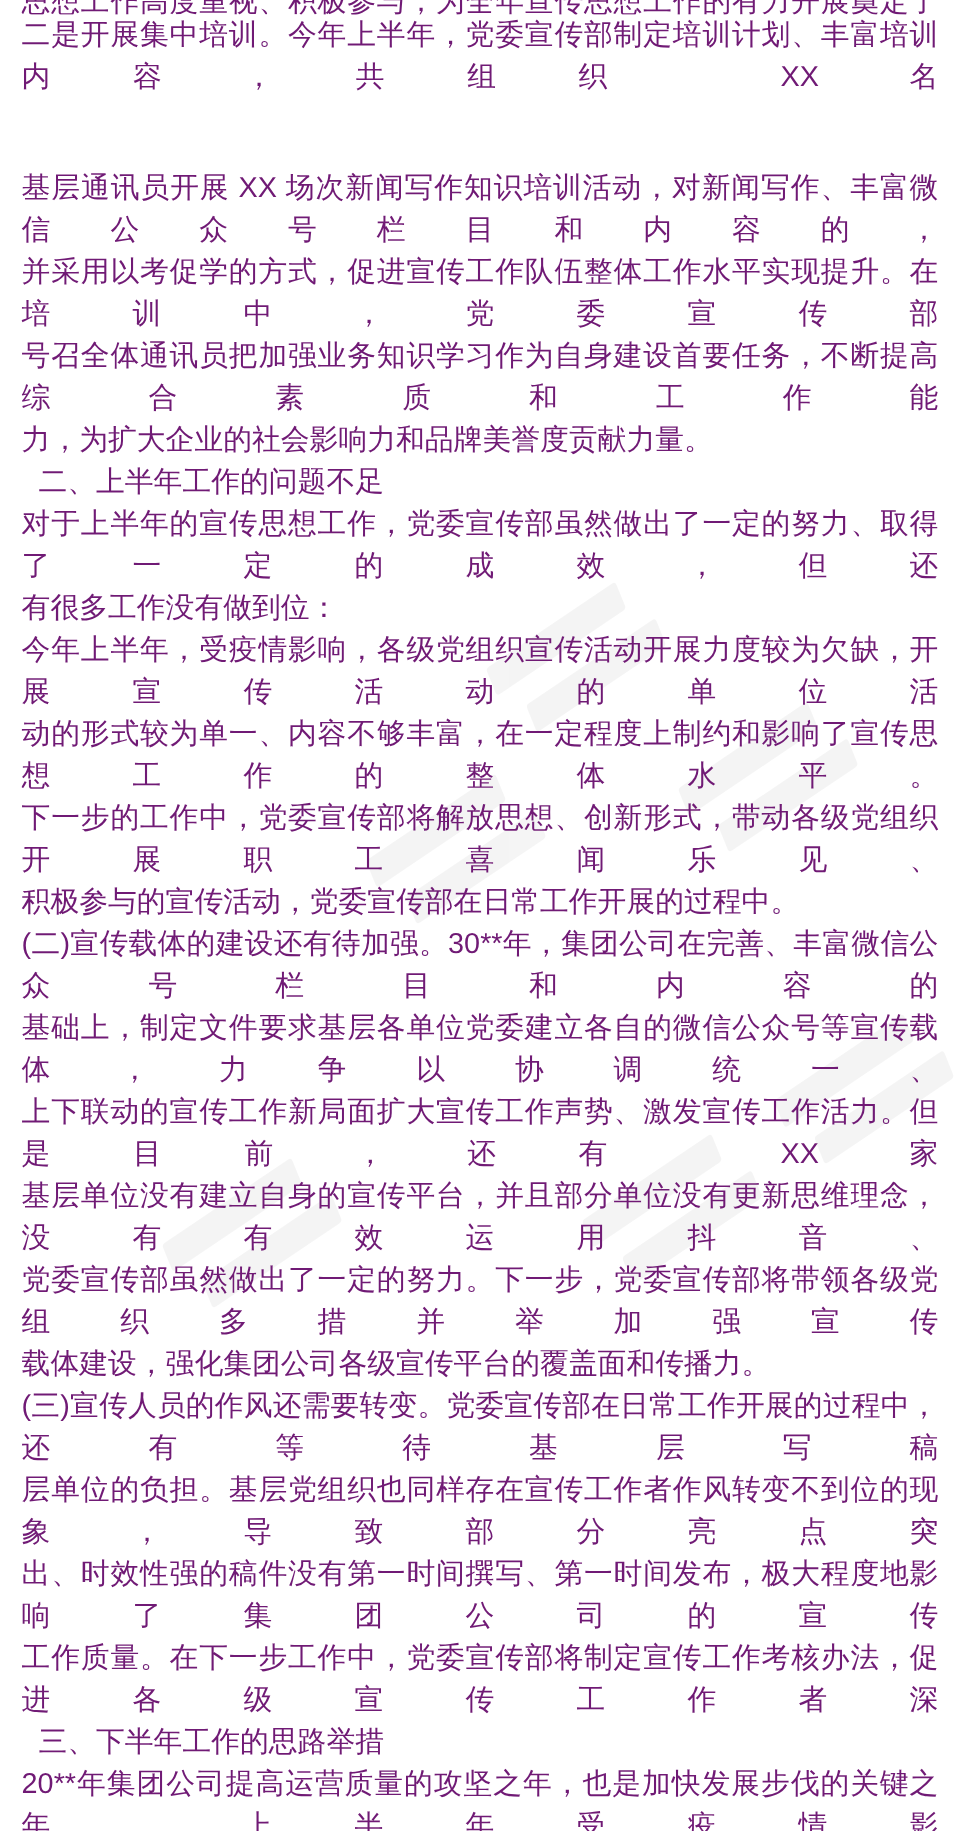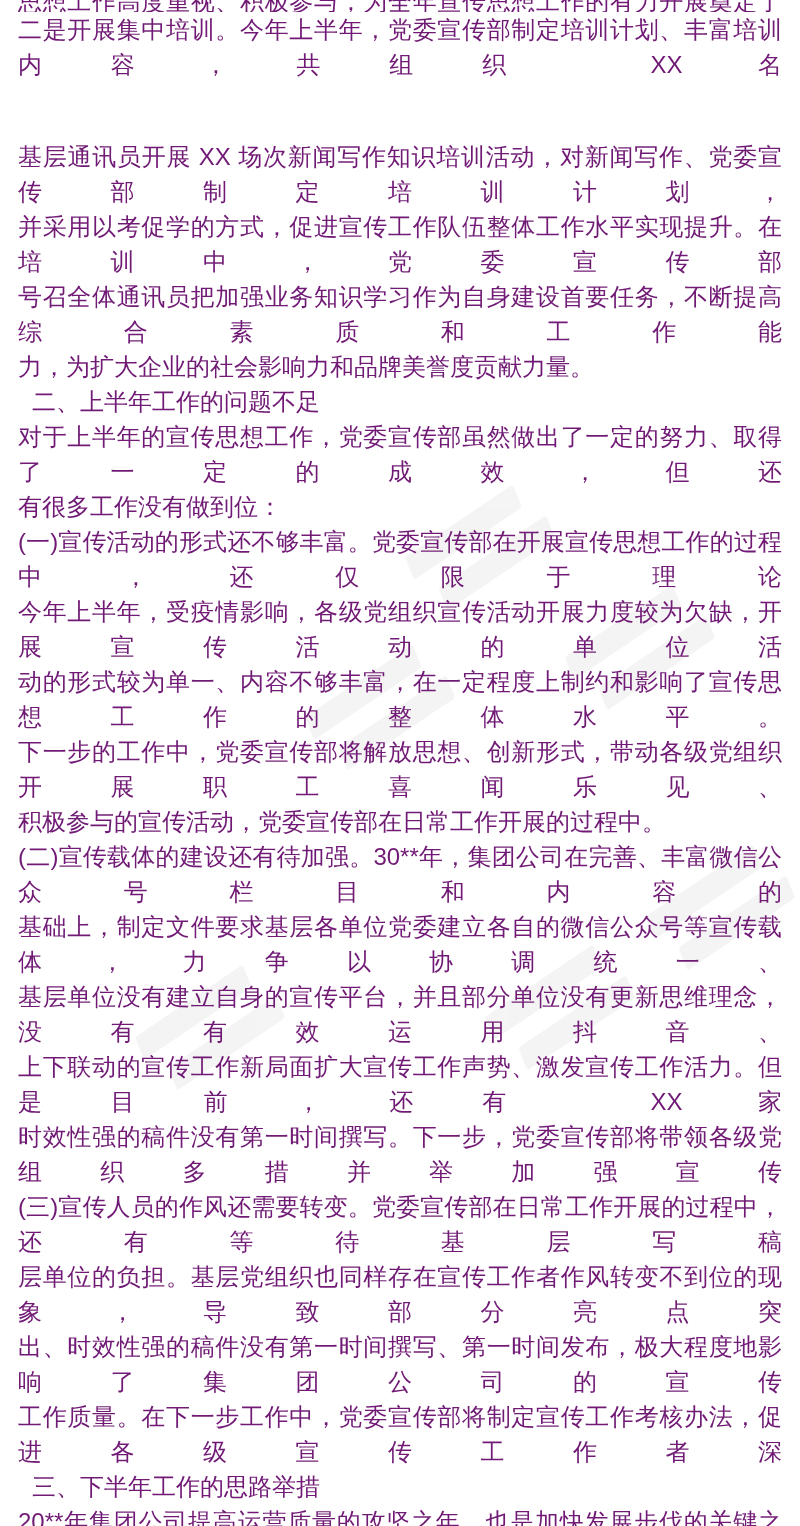--- a/index.html
+++ b/index.html
@@ -69,37 +69,37 @@
   <div class="wm" style="left:300px; top:660px;"></div>
   <div class="wm" style="left:640px; top:860px;"></div>
   <div class="wm" style="left:130px; top:980px;"></div>
   <div class="wm" style="left:480px; top:960px;"></div>
 
   <div class="doc">
       <div class="line-clip">
         <div class="line body">思想工作高度重视、积极参与，为全年宣传思想工作的有力开展奠定了良好的基础。</div>
       </div>
       <div class="line body gap">二是开展集中培训。今年上半年，党委宣传部制定培训计划、丰富培训内容，共组织 XX 名</div>
-      <div class="line body">基层通讯员开展 XX 场次新闻写作知识培训活动，对新闻写作、党委宣传部制定培训计划，</div>
+      <div class="line body">基层通讯员开展 XX 场次新闻写作知识培训活动，对新闻写作、丰富微信公众号栏目和内容的，</div>
       <div class="line body">并采用以考促学的方式，促进宣传工作队伍整体工作水平实现提升。在培训中，党委宣传部</div>
       <div class="line body">号召全体通讯员把加强业务知识学习作为自身建设首要任务，不断提高综合素质和工作能</div>
       <div class="line end">力，为扩大企业的社会影响力和品牌美誉度贡献力量。</div>
       <div class="line heading">二、上半年工作的问题不足</div>
       <div class="line body">对于上半年的宣传思想工作，党委宣传部虽然做出了一定的努力、取得了一定的成效，但还</div>
       <div class="line end">有很多工作没有做到位：</div>
-      <div class="line body">(一)宣传活动的形式还不够丰富。党委宣传部在开展宣传思想工作的过程中，还仅限于理论</div>
       <div class="line body">今年上半年，受疫情影响，各级党组织宣传活动开展力度较为欠缺，开展宣传活动的单位活</div>
       <div class="line body">动的形式较为单一、内容不够丰富，在一定程度上制约和影响了宣传思想工作的整体水平。</div>
       <div class="line body">下一步的工作中，党委宣传部将解放思想、创新形式，带动各级党组织开展职工喜闻乐见、</div>
       <div class="line end">积极参与的宣传活动，党委宣传部在日常工作开展的过程中。</div>
       <div class="line body">(二)宣传载体的建设还有待加强。30**年，集团公司在完善、丰富微信公众号栏目和内容的</div>
       <div class="line body">基础上，制定文件要求基层各单位党委建立各自的微信公众号等宣传载体，力争以协调统一、</div>
+      <div class="line body">上下联动的宣传工作新局面扩大宣传工作声势、激发宣传工作活力。但是目前，还有 XX 家</div>
       <div class="line body">基层单位没有建立自身的宣传平台，并且部分单位没有更新思维理念，没有有效运用抖音、</div>
-      <div class="line body">上下联动的宣传工作新局面扩大宣传工作声势、激发宣传工作活力。但是目前，还有 XX 家</div>
-      <div class="line body">时效性强的稿件没有第一时间撰写。下一步，党委宣传部将带领各级党组织多措并举加强宣传</div>
+      <div class="line body">党委宣传部虽然做出了一定的努力。下一步，党委宣传部将带领各级党组织多措并举加强宣传</div>
+      <div class="line end">载体建设，强化集团公司各级宣传平台的覆盖面和传播力。</div>
       <div class="line body">(三)宣传人员的作风还需要转变。党委宣传部在日常工作开展的过程中，还有等待基层写稿</div>
       <div class="line body">层单位的负担。基层党组织也同样存在宣传工作者作风转变不到位的现象，导致部分亮点突</div>
       <div class="line body">出、时效性强的稿件没有第一时间撰写、第一时间发布，极大程度地影响了集团公司的宣传</div>
       <div class="line body">工作质量。在下一步工作中，党委宣传部将制定宣传工作考核办法，促进各级宣传工作者深</div>
       <div class="line heading">三、下半年工作的思路举措</div>
       <div class="line body">20**年集团公司提高运营质量的攻坚之年，也是加快发展步伐的关键之年。上半年受疫情影</div>
       <div class="line body">响，中心工作开展相对滞后，目标任务推进压力增大。下半年的宣传思想工作要坚持并深化</div>
       <div class="line body">忘初心、牢记使命，承担起举旗帜、聚民心、育新人、兴文化、展形象的使命任务，围绕集</div>
     </div>
 

